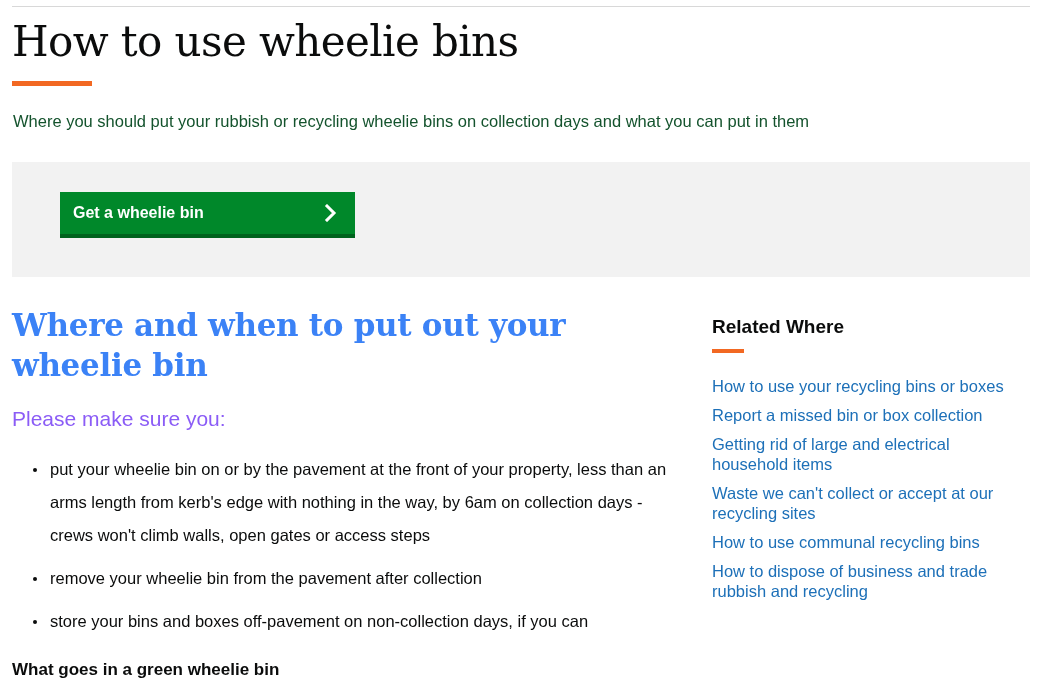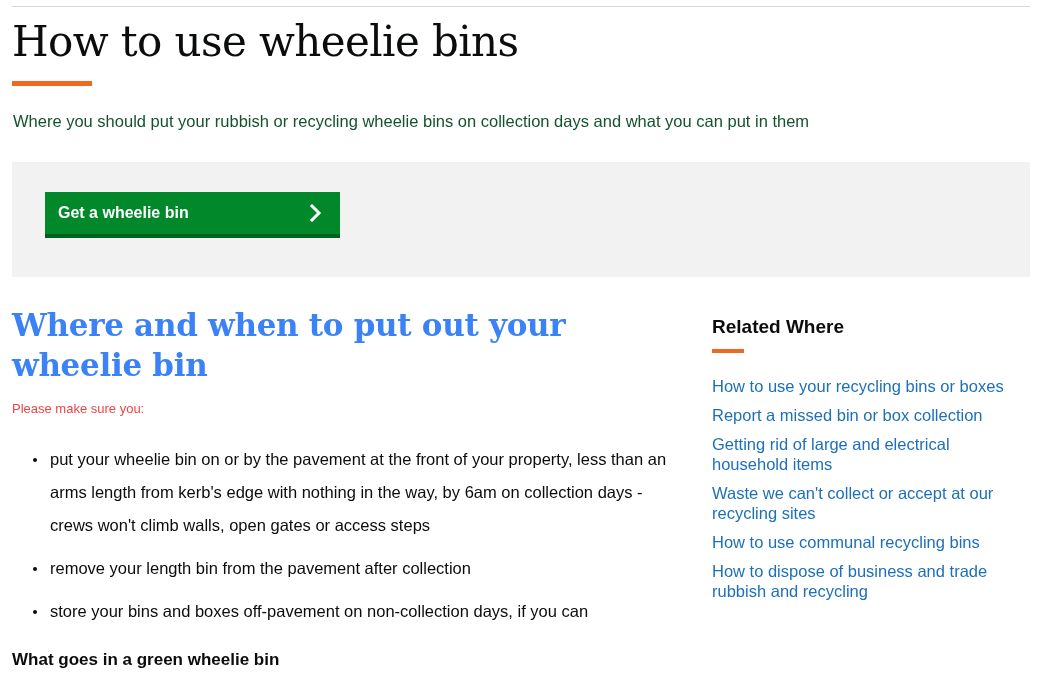--- a/index.html
+++ b/index.html
@@ -73,21 +73,21 @@
     position: absolute;
     left: 12px;
     top: 162px;
     width: 1018px;
     height: 115px;
     background: #f2f2f2;
   }
 
   .cta-button {
     position: absolute;
-    left: 45px;
+    left: 60px;
     top: 192px;
     width: 295px;
     height: 46px;
     background: #00882a;
     border: 0;
     border-bottom: 4px solid #00631d;
     box-sizing: border-box;
     padding: 0 16px 0 13px;
     display: flex;
     align-items: center;
@@ -121,24 +121,24 @@
     font-family: "DejaVu Serif", "Liberation Serif", serif;
     font-weight: 700;
     font-size: 31px;
     line-height: 40px;
     letter-spacing: -0.3px;
     color: #3b82f6;
     max-width: 640px;
   }
 
   .intro-line {
-    margin: 12px 0 0 0;
-    font-size: 13px;
+    margin: 22px 0 0 0;
+    font-size: 21px;
     line-height: 24px;
-    color: #ef4444;
+    color: #8b5cf6;
   }
 
   .bullet-list {
     margin: 22px 0 0 0;
     padding: 0;
     list-style: none;
   }
   .bullet-item {
     position: relative;
     padding-left: 38px;
@@ -225,21 +225,21 @@
         <path d="M4 2 L11 9 L4 16" fill="none" stroke="#ffffff" stroke-width="3" stroke-linecap="square" stroke-linejoin="miter"></path>
       </svg>
     </span>
   </button>
 
   <div class="main-col">
     <h2 class="section-heading">Where and when to put out your wheelie bin</h2>
     <p class="intro-line">Please make sure you:</p>
     <ul class="bullet-list">
       <li class="bullet-item">put your wheelie bin on or by the pavement at the front of your property, less than an arms length from kerb's edge with nothing in the way, by 6am on collection days - crews won't climb walls, open gates or access steps</li>
-      <li class="bullet-item">remove your length bin from the pavement after collection</li>
+      <li class="bullet-item">remove your wheelie bin from the pavement after collection</li>
       <li class="bullet-item">store your bins and boxes off-pavement on non-collection days, if you can</li>
     </ul>
     <h3 class="subsection-heading">What goes in a green wheelie bin</h3>
   </div>
 
   <div class="sidebar">
     <h2 class="sidebar-heading">Related Where</h2>
     <div class="sidebar-underline"></div>
     <ul class="sidebar-list">
       <li class="sidebar-list-item">

